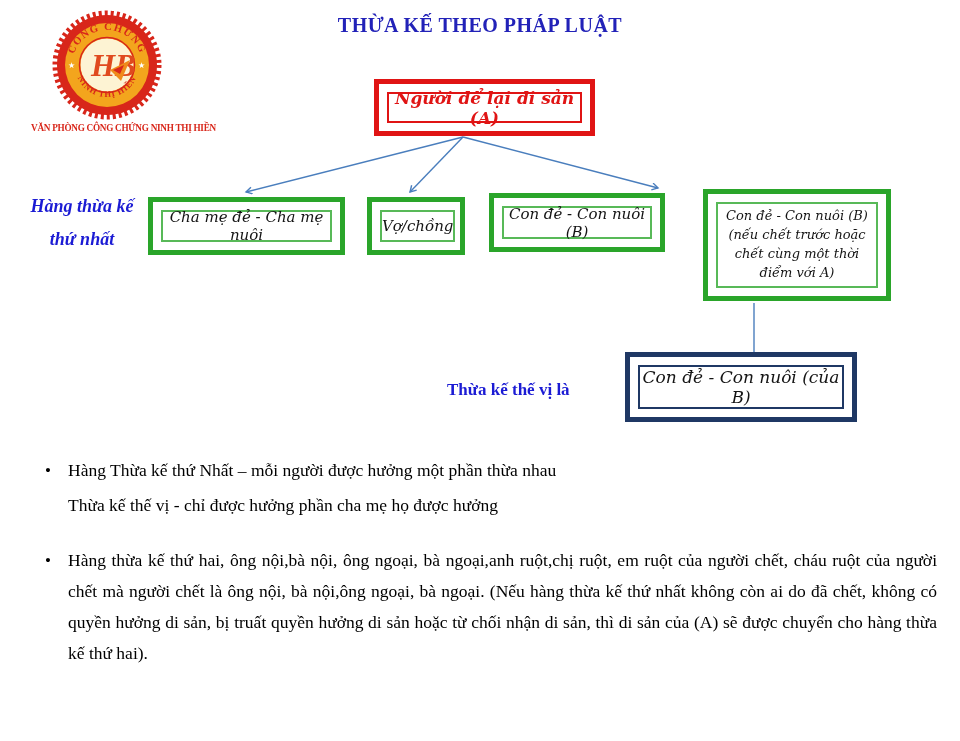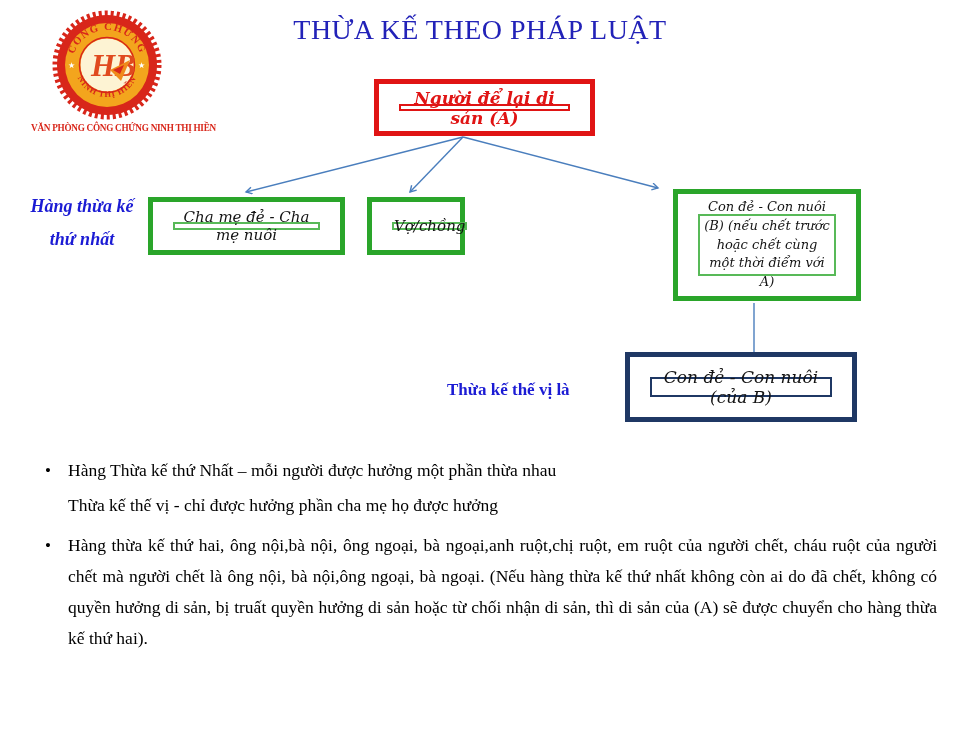--- a/index.html
+++ b/index.html
@@ -15,31 +15,31 @@
     --text-black:#141414;
   }
   *{box-sizing:border-box;margin:0;padding:0;}
   html,body{background:#fff;}
   .page{
     position:relative;width:960px;height:741px;background:#ffffff;
     font-family:"Liberation Serif",serif;overflow:hidden;
   }
   .title{
     position:absolute;top:14px;left:0;width:100%;text-align:center;
-    font-size:28px;font-weight:normal;letter-spacing:.5px;color:var(--title-blue);
+    font-size:20px;font-weight:bold;letter-spacing:.5px;color:var(--title-blue);
   }
   
   .logo-wrap{position:absolute;left:52px;top:10px;width:120px;}
   .logo-caption{
     position:absolute;left:-28px;top:112px;width:176px;text-align:center;
     font-size:10px;font-weight:bold;color:var(--logo-red);letter-spacing:-0.3px;
     font-family:"Liberation Serif",serif;white-space:nowrap;transform:scale(.92,1);
   }
   
-  .dbox{position:absolute;background:#fff;display:flex;padding:20px;}
+  .dbox{position:absolute;background:#fff;display:flex;padding:8px;}
   .dbox .inner{
     flex:1;display:flex;align-items:center;justify-content:center;
     text-align:center;font-family:"DejaVu Serif","Liberation Serif",serif;
     font-style:italic;color:var(--text-black);
   }
   .box-red{border:5px solid var(--box-red);}
   .box-red .inner{border:2px solid var(--box-red);font-weight:bold;font-size:17px;color:var(--box-red);}
   .box-green{border:5px solid var(--green);}
   .box-green .inner{border:2px solid var(--green-inner);font-size:15px;}
   .box-green .inner.small{font-size:13px;line-height:1.45;padding:2px 4px;}
@@ -58,21 +58,21 @@
   }
   
   .arrows{position:absolute;left:0;top:0;width:960px;height:460px;pointer-events:none;}
   .arrow-stroke{stroke:var(--arrow-blue);fill:none;stroke-width:1.4;}
   
   .notes{position:absolute;left:45px;top:455px;width:892px;color:#000;}
   .note-row{display:flex;font-size:17.5px;line-height:31px;}
   .note-row .bullet{width:23px;flex:0 0 23px;font-size:17px;}
   .note-row .bullet.hide{visibility:hidden;}
   .row1{margin-bottom:4px;}
-  .row2{margin-bottom:9px;}
+  .row2{margin-bottom:24px;}
   .note-par{flex:1;text-align:justify;}
   
   .seal-arc{font-family:"Liberation Serif",serif;font-weight:bold;font-size:10.5px;
     fill:var(--logo-red);letter-spacing:1.4px;}
   .seal-star{font-size:8px;fill:#ffffff;}
   .seal-mono{font-family:"Liberation Serif",serif;font-weight:bold;font-style:italic;
     font-size:31px;fill:#e04a1e;}
 </style>
 </head>
 <body>
@@ -127,21 +127,24 @@
     <div>Hàng thừa kế</div>
     <div>thứ nhất</div>
   </div>
 
   <div class="dbox box-green" style="left:367px;top:197px;width:98px;height:58px;">
     <div class="inner">Vợ/chồng</div>
   </div>
   <div class="dbox box-green" style="left:148px;top:197px;width:197px;height:58px;">
     <div class="inner">Cha mẹ đẻ - Cha mẹ nuôi</div>
   </div>
-  <div class="dbox box-green" style="left:673px;top:189px;width:188px;height:112px;">
+  <div class="dbox box-green" style="left:489px;top:193px;width:176px;height:59px;">
+    <div class="inner">Con đẻ - Con nuôi (B)</div>
+  </div>
+  <div class="dbox box-green" style="left:703px;top:189px;width:188px;height:112px;">
     <div class="inner small">Con đẻ - Con nuôi (B) (nếu chết trước hoặc chết cùng một thời điểm với A)</div>
   </div>
 
   <div class="sub-caption">Thừa kế thế vị là</div>
   <div class="dbox box-navy" style="left:625px;top:352px;width:232px;height:70px;">
     <div class="inner">Con đẻ - Con nuôi (của B)</div>
   </div>
 
   <div class="notes">
     <div class="note-row row1">

